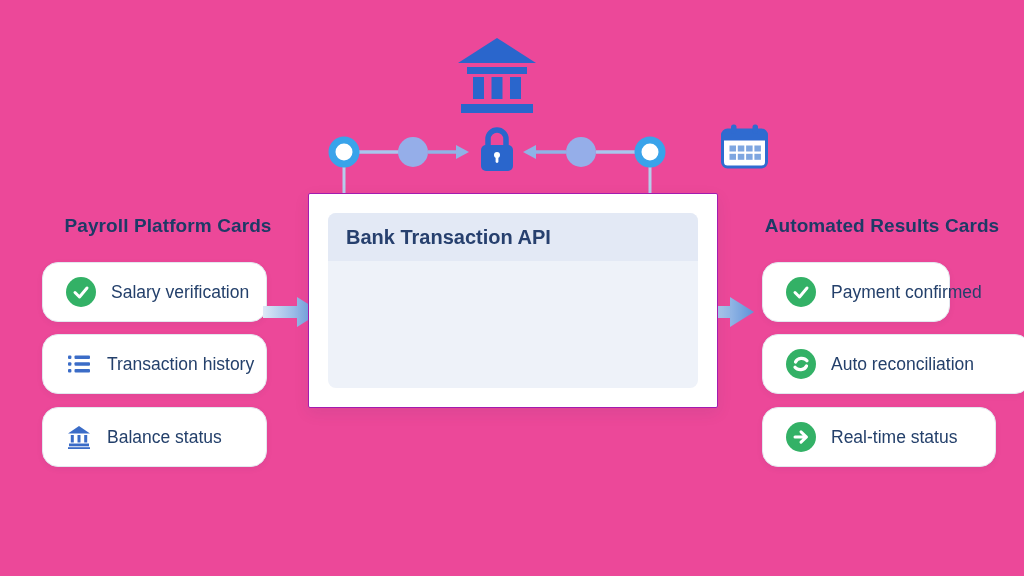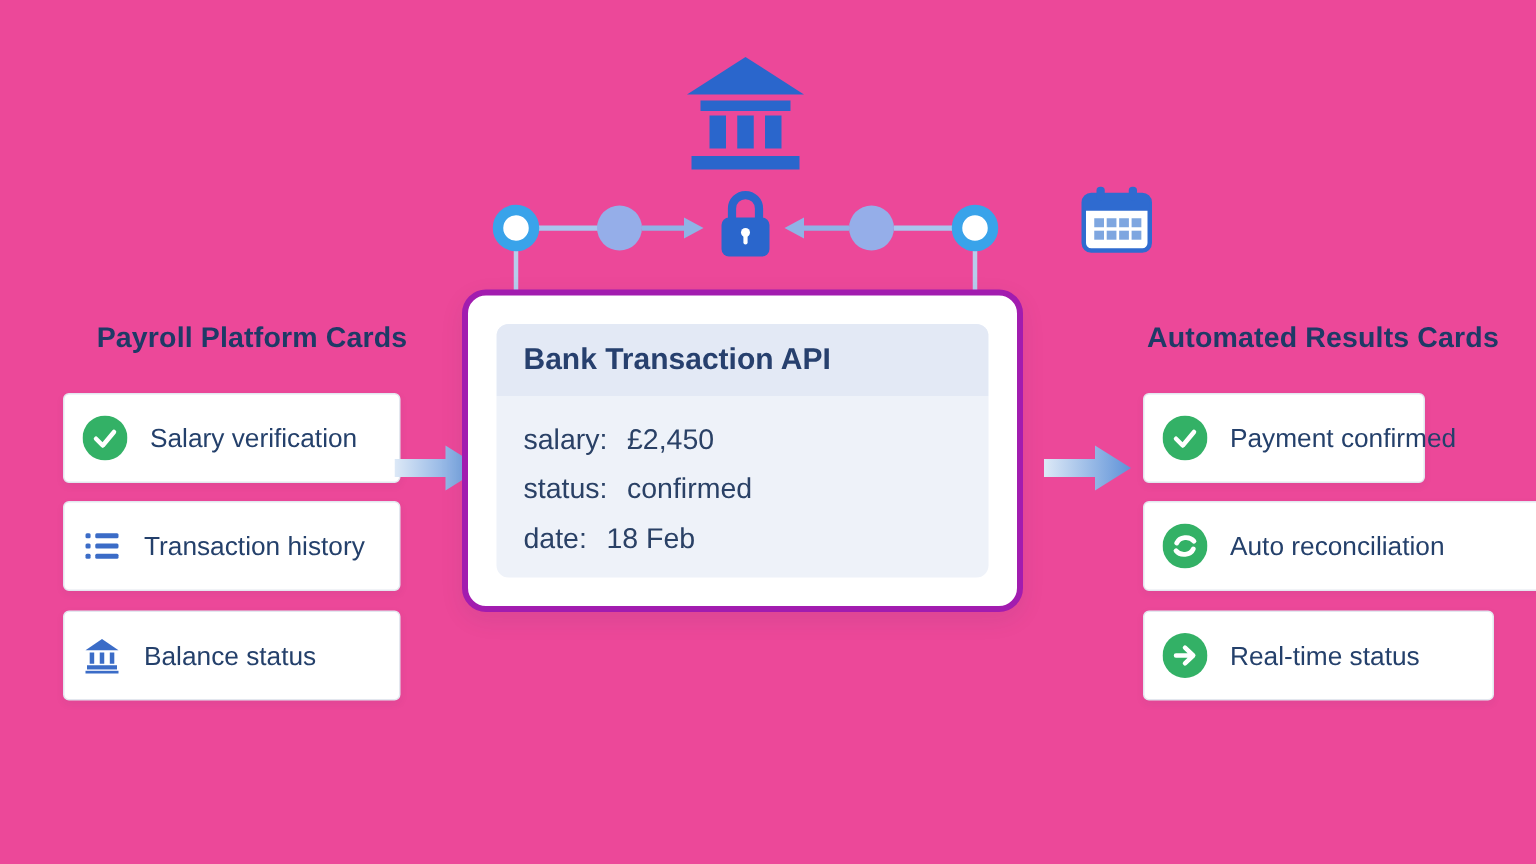--- a/index.html
+++ b/index.html
@@ -12,33 +12,33 @@
   
   .col-title{
     position:absolute;top:212px;height:28px;
     font-size:19px;font-weight:700;color:#1e3a66;text-align:center;line-height:28px;
     letter-spacing:.1px;
   }
 
   
   .feature-card{
     position:absolute;height:60px;background:#ffffff;border:1px solid #e3e7ef;
-    border-radius:4px;box-shadow:0 2px 6px rgba(30,50,90,.06);
-    display:flex;align-items:center;gap:15px;padding-left:12px;box-sizing:border-box;
+    border-radius:16px;box-shadow:0 2px 6px rgba(30,50,90,.06);
+    display:flex;align-items:center;gap:15px;padding-left:23px;box-sizing:border-box;
   }
   .feature-card .label{
     font-size:17.5px;font-weight:500;color:#24406b;white-space:nowrap;
   }
   .icon-30{width:30px;height:30px;flex:0 0 auto;}
   .icon-26{width:26px;height:26px;flex:0 0 auto;}
 
   
   .api-card{
-    position:absolute;left:308px;top:193px;width:374px;height:215px;
-    background:#ffffff;border:4px solid #a21caf;border-radius:16px;
+    position:absolute;left:308px;top:193px;width:410px;height:215px;
+    background:#ffffff;border:1px solid #a21caf;border-radius:2px;
     box-shadow:0 5px 16px rgba(30,50,90,.08);box-sizing:border-box;
   }
   .api-inner{
     position:absolute;left:19px;top:19px;right:19px;bottom:19px;
     border-radius:8px;overflow:hidden;background:#eef2f9;
   }
   .api-header{
     height:48px;background:#e3e9f5;display:flex;align-items:center;padding-left:18px;
     font-size:20px;font-weight:700;color:#27406e;
   }
@@ -155,31 +155,20 @@
       <stop offset="0" stop-color="#dde9f7"></stop>
           <stop offset="1" stop-color="#5e92d8"></stop>
     </linearGradient>
       </defs>
     <path d="M0 11 H34 V2 L58 17 L34 32 V23 H0 Z" fill="url(#g2)"></path>
   </svg>
 
   <div class="api-card">
     <div class="api-inner">
       <div class="api-header">Bank Transaction API</div>
-      <div class="api-body">
-        <div class="api-row">
-          <span class="k">salary:</span><span class="v">£2,450</span>
-        </div>
-        <div class="api-row">
-          <span class="k">status:</span><span class="v">confirmed</span>
-        </div>
-        <div class="api-row">
-          <span class="k">date:</span><span class="v">18 Feb</span>
-        </div>
-      </div>
     </div>
   </div>
 
   <div class="col-title" style="left:762px;width:240px;">Automated Results Cards</div>
 
   <div class="feature-card" style="left:762px;top:262px;width:188px;">
     <svg class="icon-30" viewBox="0 0 30 30">
       <circle cx="15" cy="15" r="15" fill="#33b166"></circle>
       <polyline points="9,15.5 13.5,20 21,11" fill="none" stroke="#ffffff" stroke-width="3" stroke-linecap="round" stroke-linejoin="round"></polyline>
     </svg>

